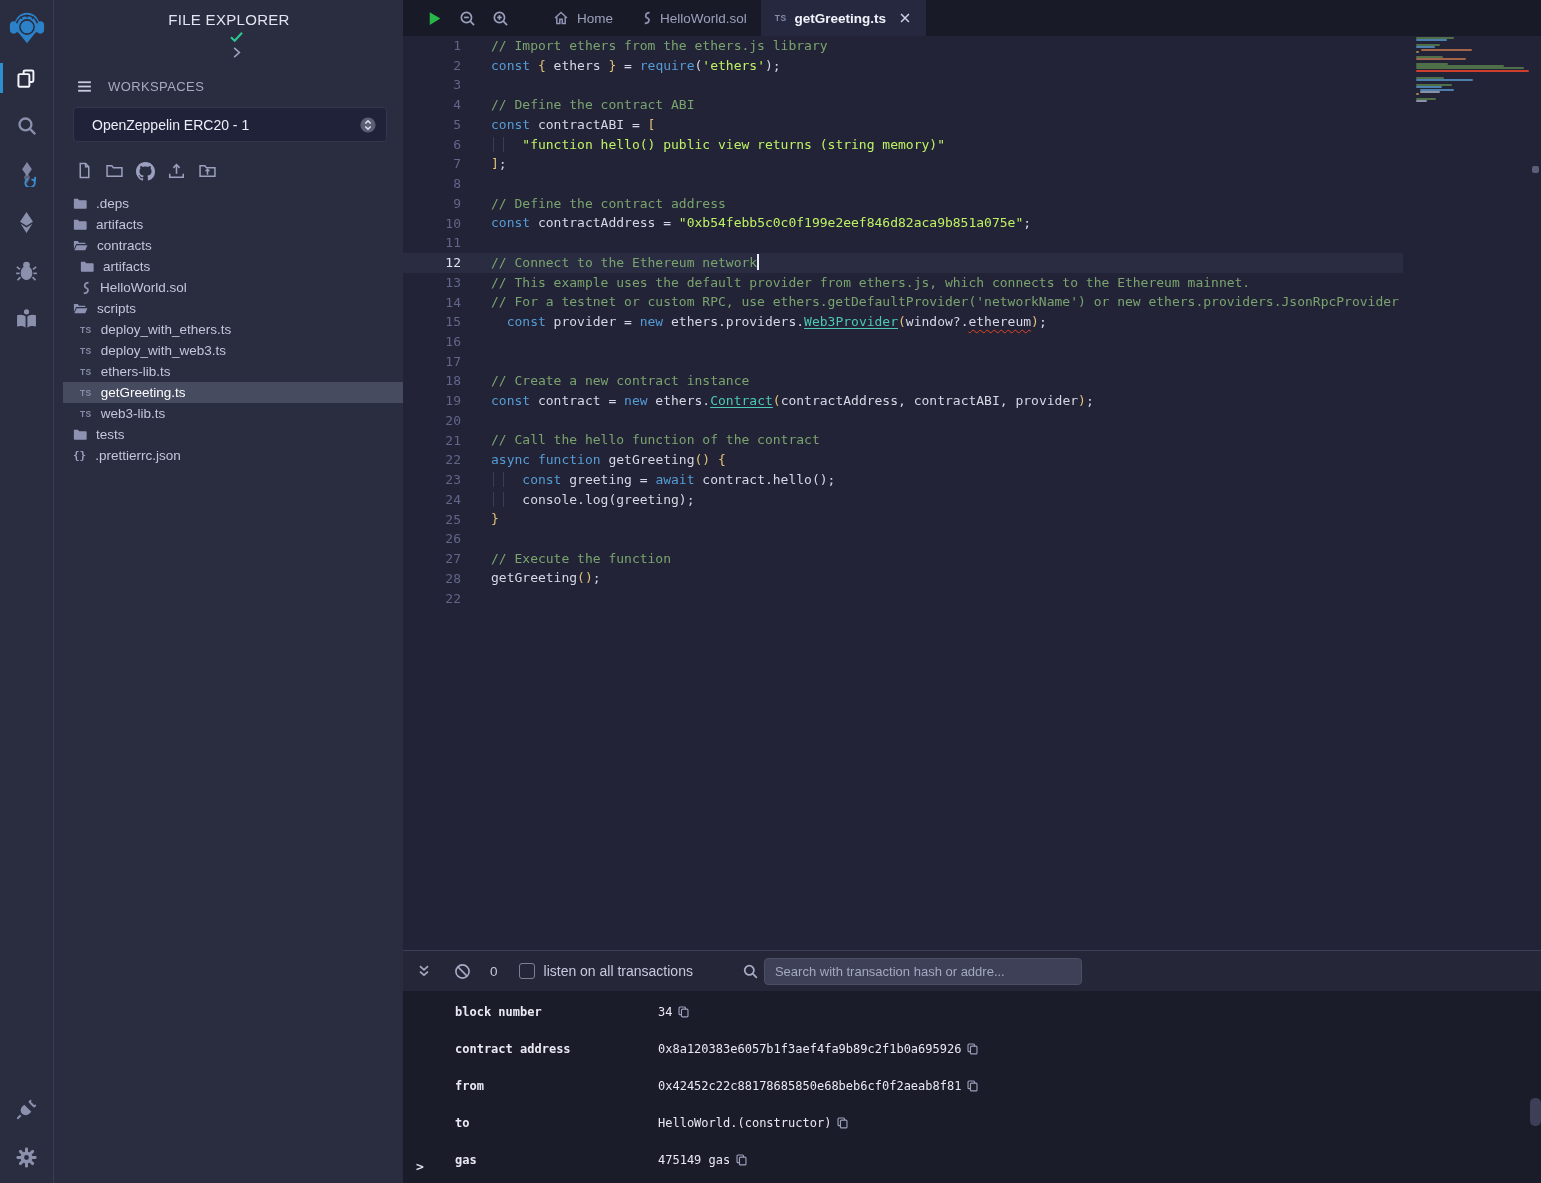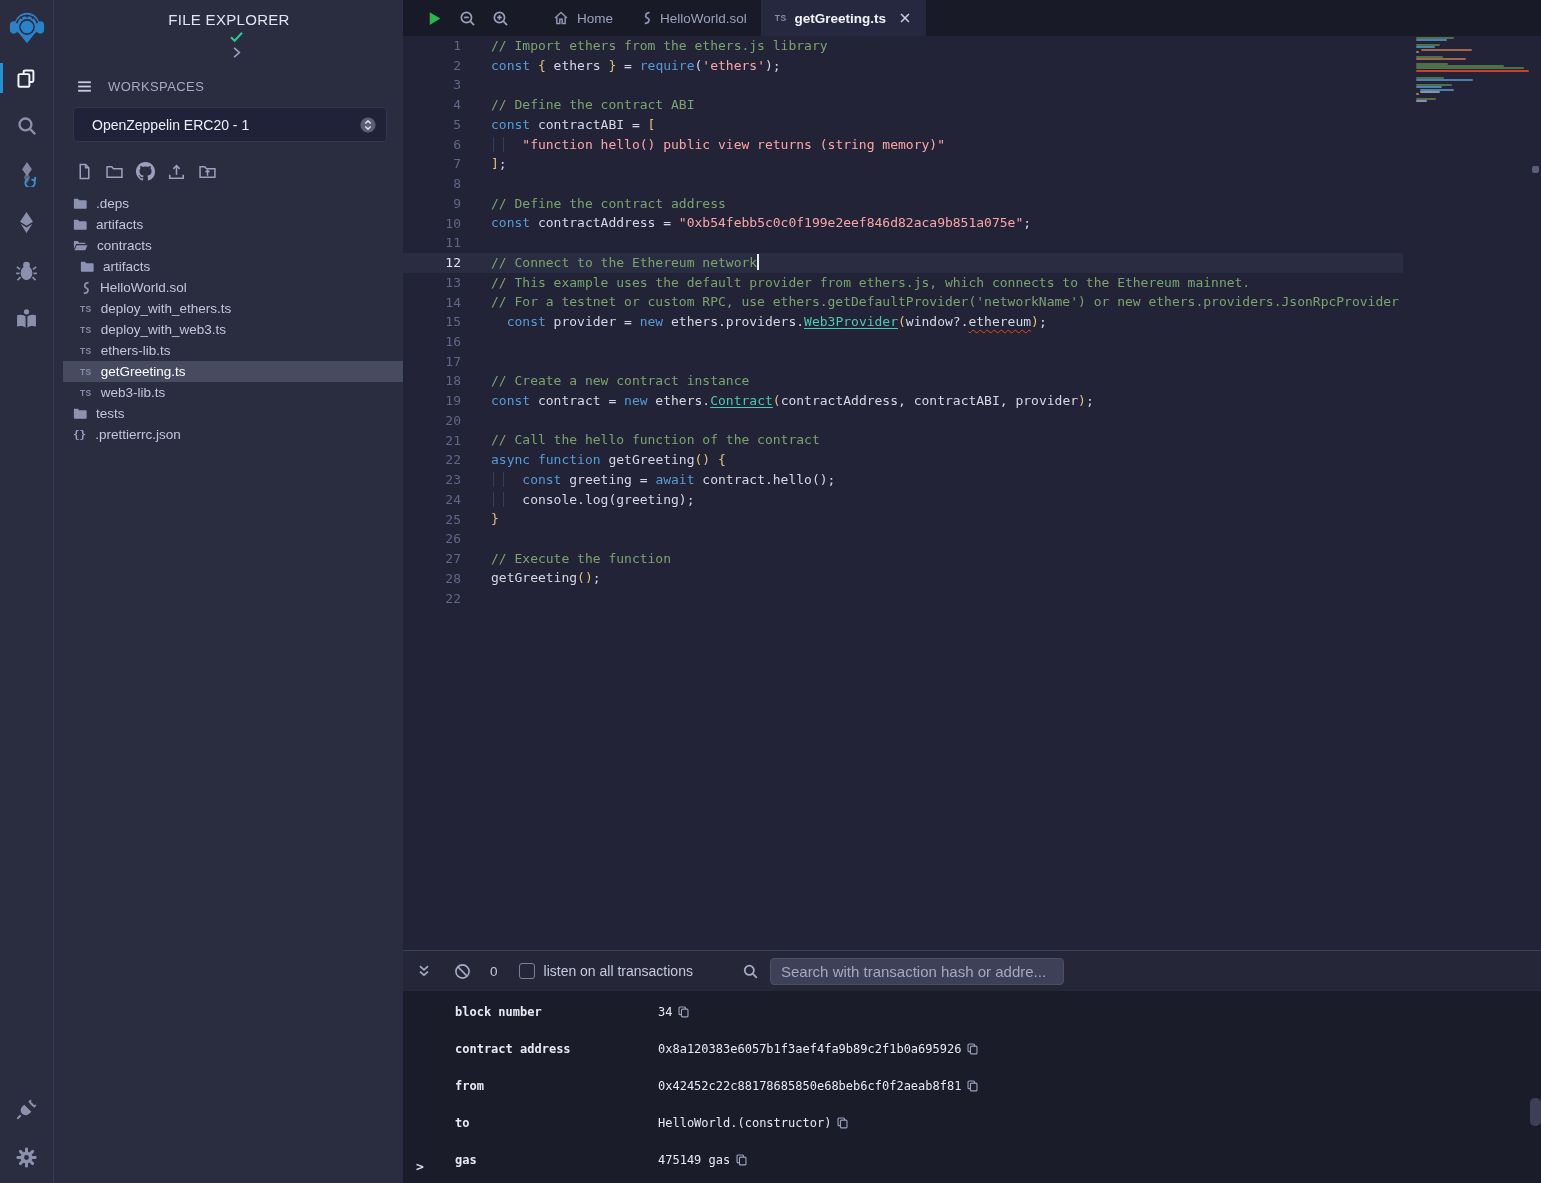--- a/index.html
+++ b/index.html
@@ -1,19 +1,19 @@
 <!DOCTYPE html>
 <html><head>
 <meta charset="utf-8">
 <style>
   html,body{margin:0;padding:0;background:#14151f;}
   *{box-sizing:border-box;}
   .app{position:relative;width:1541px;height:1183px;background:#222336;overflow:hidden;
        font-family:"Liberation Sans",sans-serif;-webkit-font-smoothing:antialiased;}
-  .icon{display:inline-flex;align-items:center;justify-content:center;line-height:0;}
+  .icon{display:inline-flex;justify-content:center;line-height:0;}
   .icon svg{display:block;}
 
   
   .activity-bar{position:absolute;left:0;top:0;bottom:0;width:54px;background:#2a2c3f;
     border-right:1px solid #3b3d54;display:flex;flex-direction:column;justify-content:space-between;}
   .ab-group{display:flex;flex-direction:column;align-items:stretch;}
   .ab-item{width:53px;height:48px;display:flex;align-items:center;justify-content:center;
     color:#8b90ad;position:relative;cursor:pointer;}
   .ab-item.logo{height:54px;}
   .ab-item.active{color:#f4f5fa;}
@@ -54,21 +54,21 @@
   .editor{position:absolute;top:36px;left:0;right:0;bottom:233px;background:#222336;overflow:hidden;}
   .cur-line-bg{position:absolute;left:0;right:138px;height:20px;background:rgba(160,170,220,.07);}
   .gutter{position:absolute;left:0;top:0;width:58px;text-align:right;
     font:13px/19.73px "DejaVu Sans Mono",monospace;color:#62658a;}
   .gutter .ln.cur{color:#e2e3ee;}
   .code{position:absolute;left:88px;top:0;right:130px;font:13px/19.73px "DejaVu Sans Mono",monospace;
     color:#d6d8e5;white-space:pre;overflow:hidden;cursor:text;}
   .line{height:19.73px;}
   .sg-cm{color:#7aa46e;}
   .sg-kw{color:#569cd6;}
-  .sg-str{color:#fca5a5;}
+  .sg-str{color:#bef264;}
   .sg-br{color:#e2c178;}
   .sg-pl{color:#d6d8e5;}
   .sg-cls{color:#4ec9b0;text-decoration:underline;text-underline-offset:2px;text-decoration-thickness:1px;}
   .sg-fnu{color:#569cd6;text-underline-offset:3px;text-decoration-thickness:1px;}
   .sg-err{color:#d6d8e5;text-decoration:underline wavy #e0451f;text-underline-offset:3px;text-decoration-thickness:1px;text-decoration-skip-ink:none;}
   .sg-sp{background-image:linear-gradient(#3a3d58,#3a3d58),linear-gradient(#3a3d58,#3a3d58);
     background-size:1px 100%,1px 100%;background-position:2px 0,12px 0;background-repeat:no-repeat;}
   .cursor{display:inline-block;width:1.5px;height:16px;background:#eceef7;vertical-align:-3px;}
 
   .minimap{position:absolute;top:1px;right:12px;width:116px;padding-left:3px;}
@@ -77,22 +77,22 @@
   .editor-vscroll .thumb{position:absolute;left:2px;right:2px;top:130px;height:7px;background:#5a5e78;border-radius:2px;}
 
   
   .terminal{position:absolute;left:0;right:0;bottom:0;height:233px;background:#1b1c2a;border-top:1px solid #3c3f57;}
   .term-header{height:40px;background:#252637;display:flex;align-items:center;padding-left:13px;}
   .term-header .icon{color:#a7abc4;cursor:pointer;}
   .th-count{margin-left:19px;font-size:13.5px;color:#c7cadd;}
   .checkbox{width:16px;height:16px;border:1px solid #7b7f99;border-radius:3px;margin-left:21px;cursor:pointer;}
   .listen-label{margin-left:9px;font-size:14px;color:#c7cadd;}
   .th-search-icon{margin-left:49px;}
-  .term-search{margin-left:11px;width:294px;height:27px;background:#3d4056;border:1px solid #4a4e66;border-radius:4px;
-    color:#e8e9f2;font-size:15px;padding:0 10px;outline:none;font-family:"Liberation Sans",sans-serif;}
+  .term-search{margin-left:5px;width:318px;height:27px;background:#3d4056;border:1px solid #4a4e66;border-radius:4px;
+    color:#e8e9f2;font-size:13px;padding:0 10px;outline:none;font-family:"Liberation Sans",sans-serif;}
   .term-search::placeholder{color:#a4a8c0;}
   .term-body{position:relative;height:193px;padding:2px 0 0 52px;
     font-family:"DejaVu Sans Mono",monospace;font-size:12px;color:#e8e9f2;}
   .term-row{height:37px;display:flex;align-items:center;}
   .term-label{width:203px;font-weight:700;}
   .term-value{display:flex;align-items:center;gap:5px;}
   .copy-btn{color:#9ba0bb;cursor:pointer;}
   .prompt{position:absolute;left:-39px;bottom:4px;font-weight:700;font-size:13px;color:#dfe1ee;}
   .term-vscroll{position:absolute;right:0;top:147px;width:11px;height:28px;background:#3c3f55;border-radius:5px;}
 </style>
@@ -314,20 +314,29 @@
           </span>
           <span>artifacts</span>
         </li>
         <li class="tree-row" style="padding-left: 26px;">
           <span class="icon">
             <svg width="11" height="14" viewBox="0 0 12 16" fill="none" stroke="currentColor" stroke-width="1.9">
               <path d="M9.5 1.8 C4.2 1.8 4.2 7 7 8 C9.8 9 9.8 14.2 4 14.2"></path>
             </svg>
           </span>
           <span>HelloWorld.sol</span>
+        </li>
+        <li class="tree-row" style="padding-left: 19px;">
+          <span class="icon">
+            <svg width="15" height="13" viewBox="0 0 17 14" fill="currentColor">
+              <path d="M1 2 h4.4 l1.4 1.8 h7.2 v1.6 H3.6 L1 11 Z"></path>
+              <path d="M1.6 12.5 L4.2 6.6 h12.2 L13.9 12.5 Z"></path>
+            </svg>
+          </span>
+          <span>scripts</span>
         </li>
         <li class="tree-row" style="padding-left: 26px;">
           <span class="icon">
             <i class="badge-ts">TS</i>
           </span>
           <span>deploy_with_ethers.ts</span>
         </li>
         <li class="tree-row" style="padding-left: 26px;">
           <span class="icon">
             <i class="badge-ts">TS</i>

